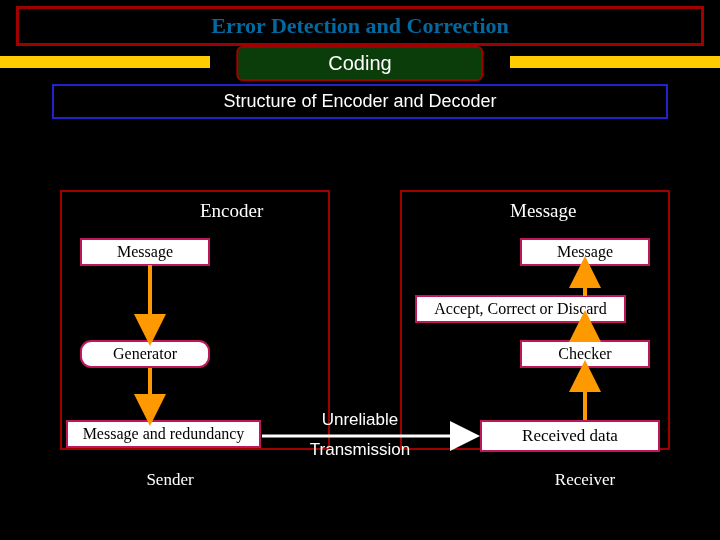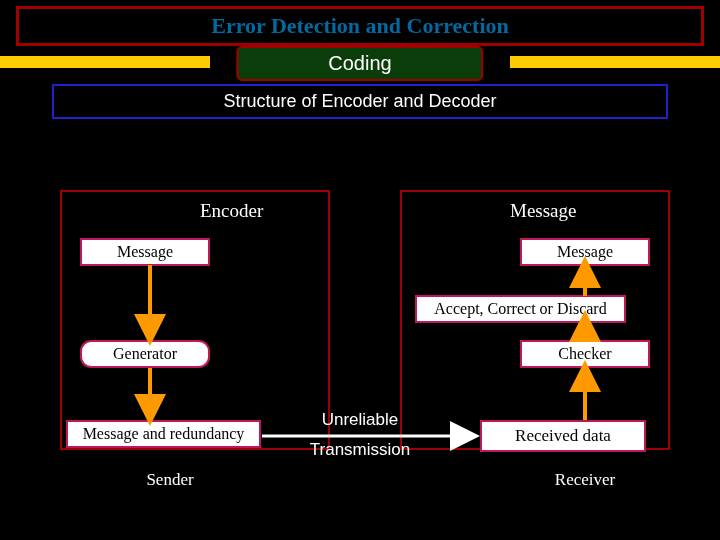--- a/index.html
+++ b/index.html
@@ -88,21 +88,21 @@
     padding: 3px 0;
     color: #000;
   }
   .msg-left { left: 80px; top: 78px; width: 130px; }
   .gen { left: 80px; top: 180px; width: 130px; border-radius: 11px; }
   .msg-red { left: 66px; top: 260px; width: 195px; }
   .msg-right { left: 520px; top: 78px; width: 130px; }
   .acd { left: 415px; top: 135px; width: 211px; }
   .checker { left: 520px; top: 180px; width: 130px; }
   .recv-data {
-    left: 480px; top: 260px; width: 166px;
+    left: 480px; top: 260px; width: 180px;
     font-family: "Times New Roman", serif;
     font-size: 17px;
   }
   .small-box.recv-data { padding: 4px 0; }
   .caption {
     position: absolute;
     color: #fff;
     font-size: 17px;
     text-align: center;
   }

